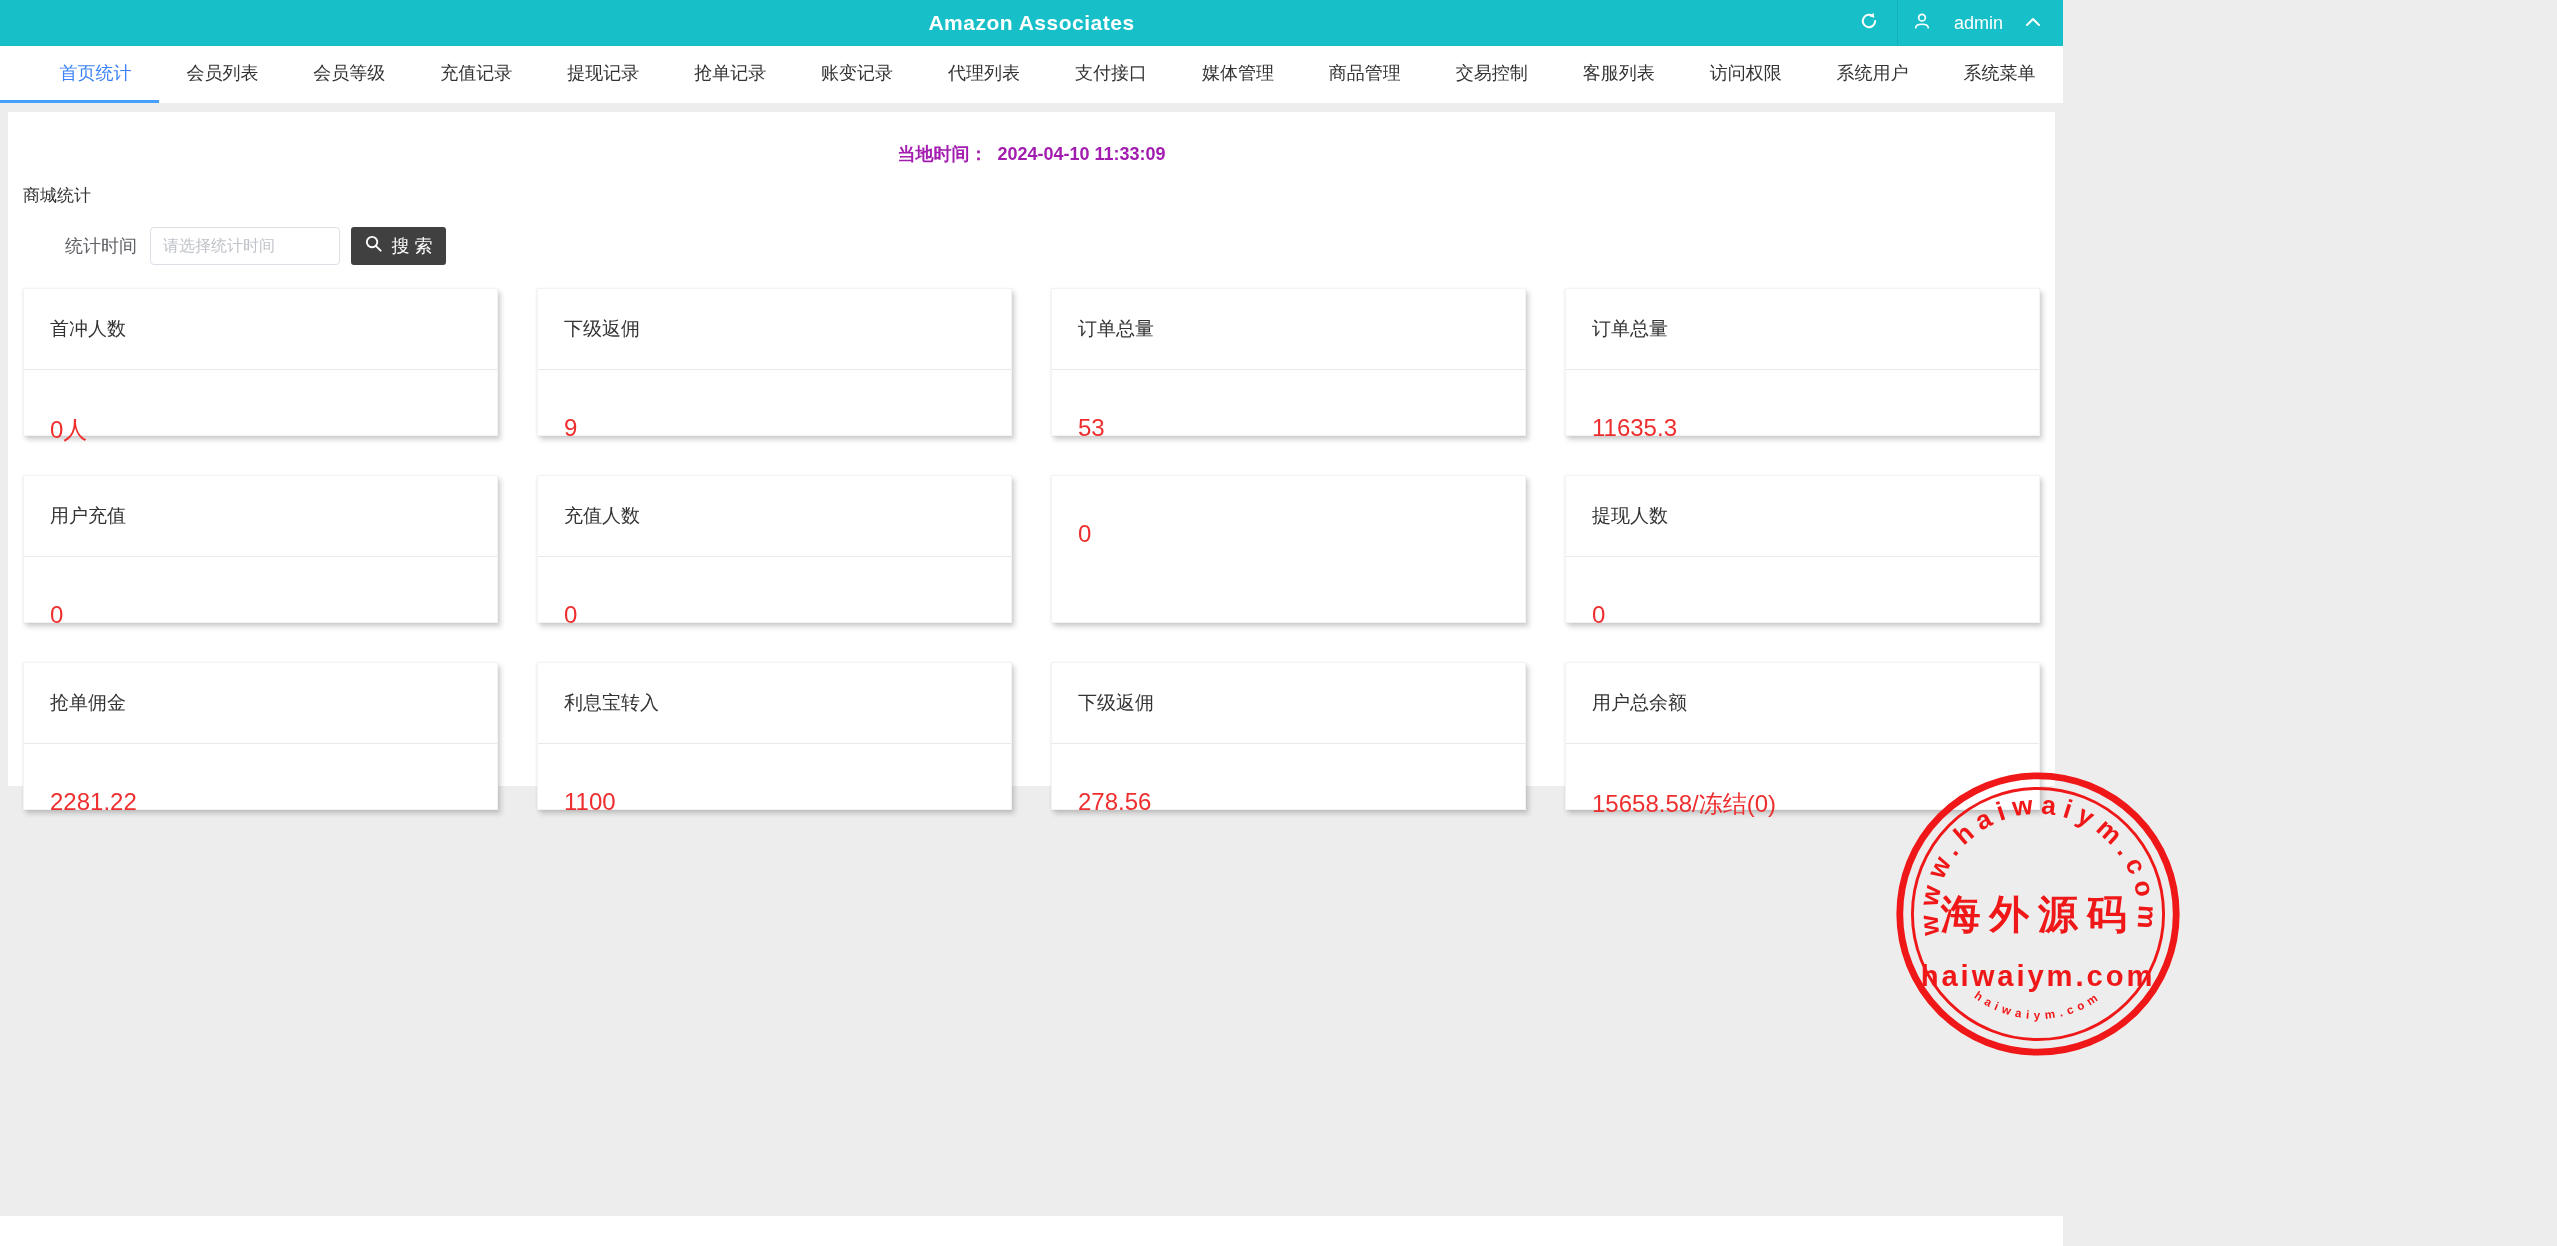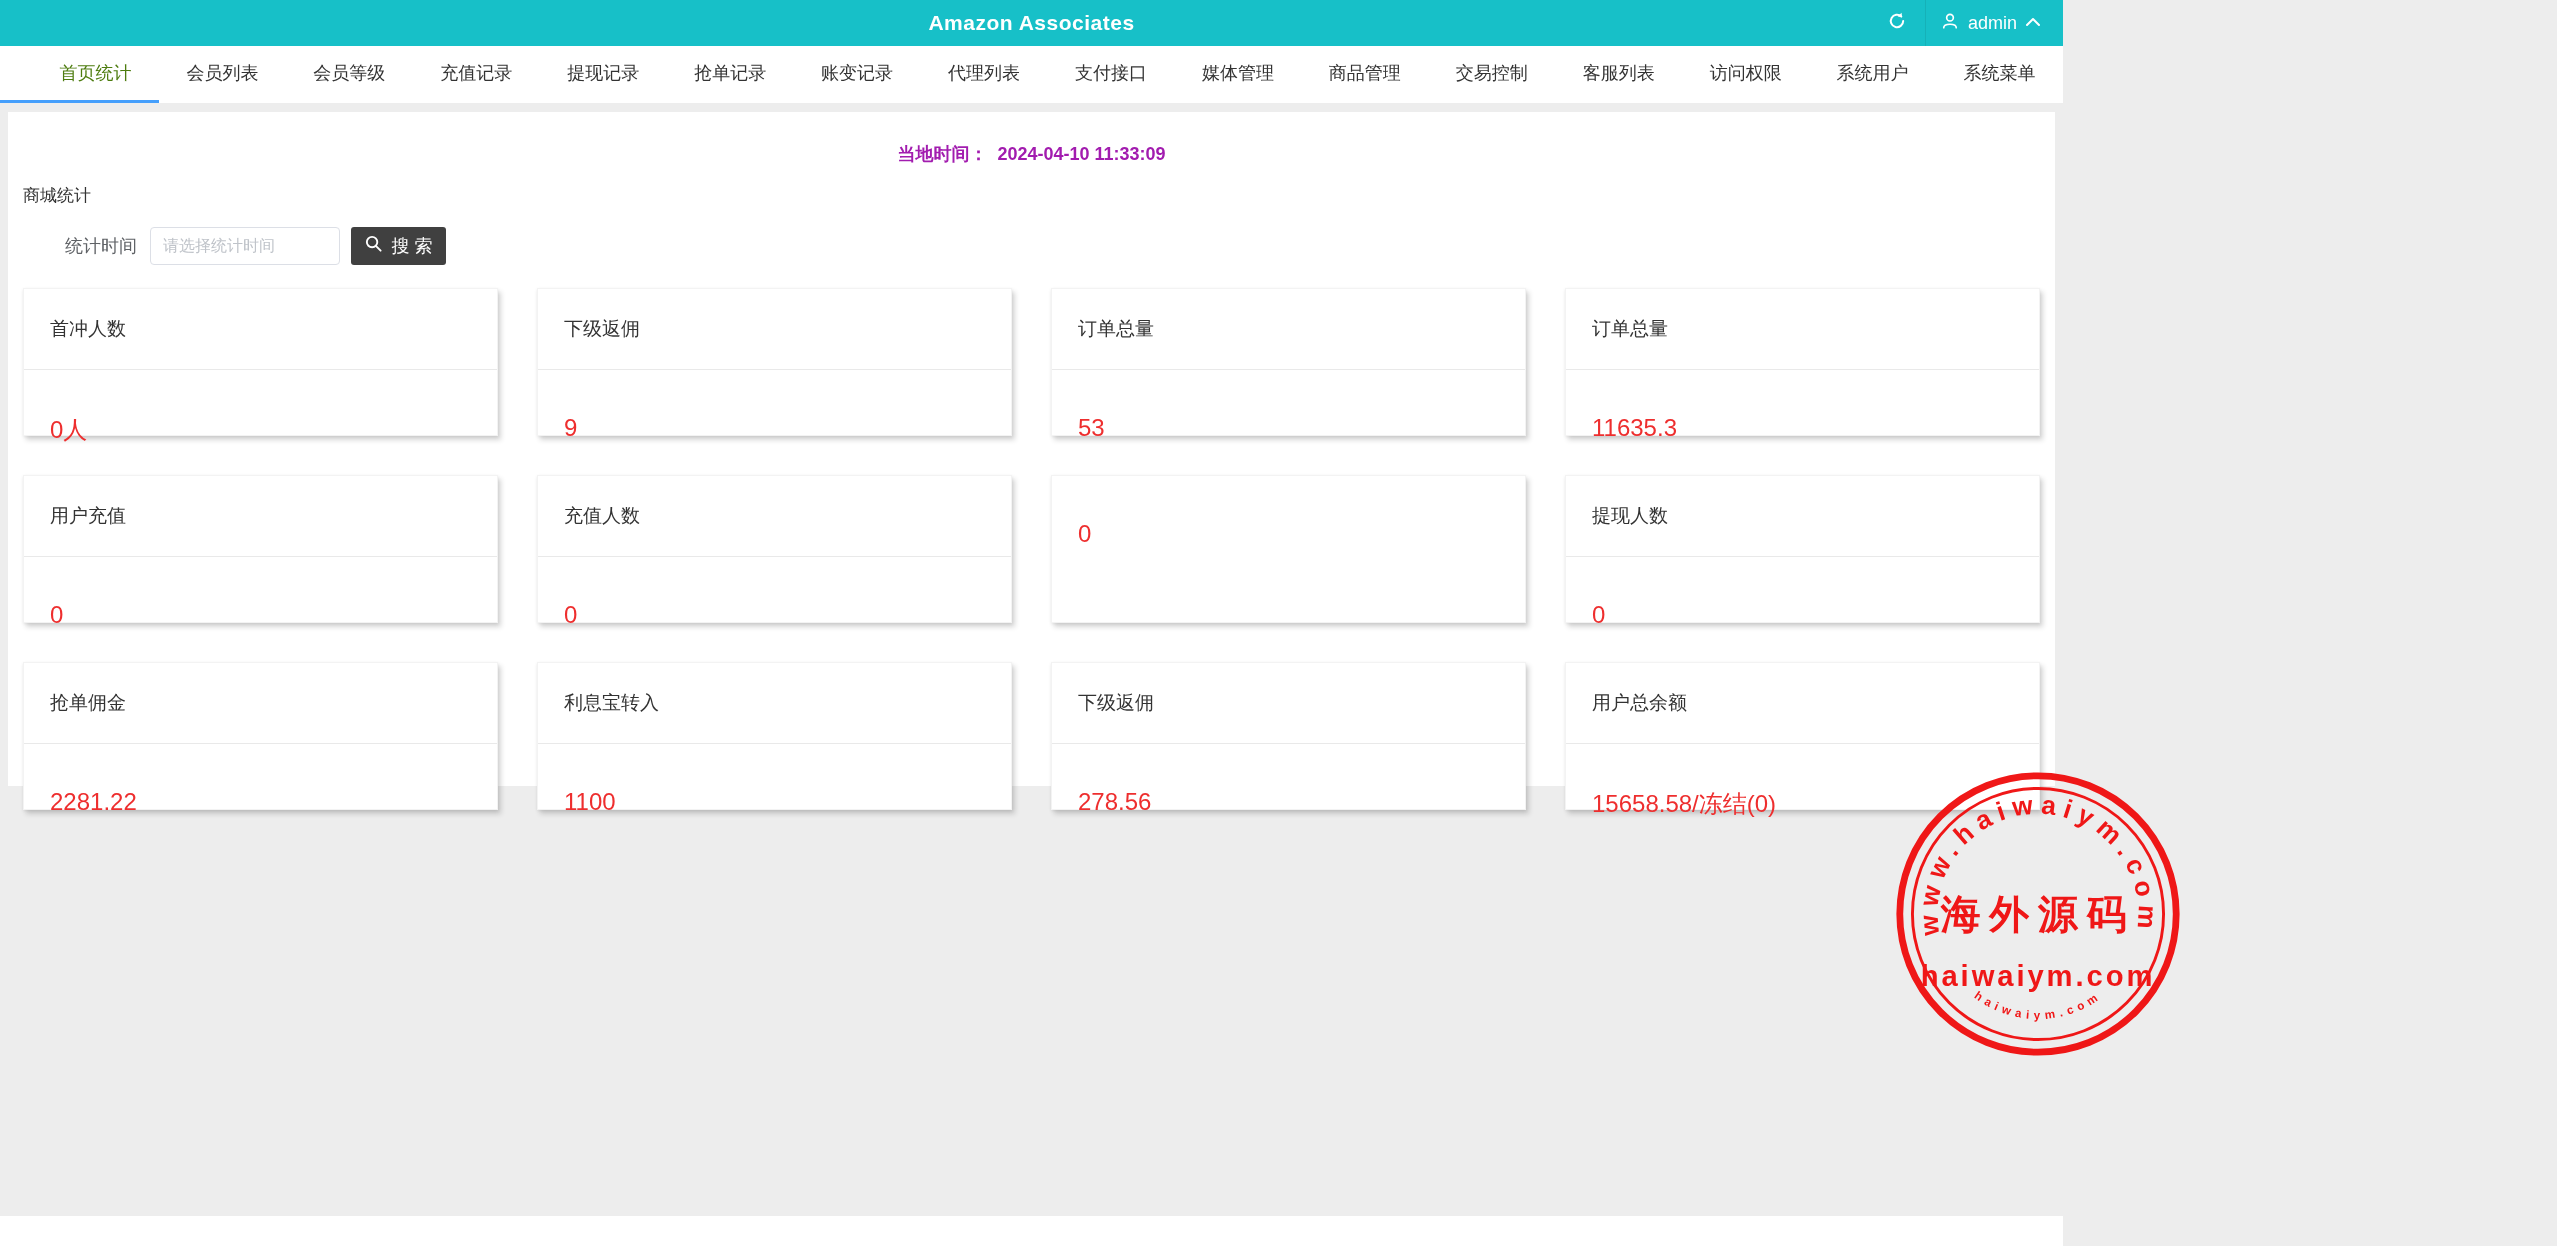--- a/index.html
+++ b/index.html
@@ -21,33 +21,33 @@
     font-size:21px; font-weight:bold; letter-spacing:.5px;
   }
   .topbar-right {
     position:absolute; right:8px; top:0; height:46px;
     display:flex; align-items:center; z-index:2;
   }
   .topbar-btn {
     height:46px; display:flex; align-items:center; padding:0 18px; cursor:pointer;
   }
   .topbar-divider { width:1px; height:46px; background:rgba(0,0,0,0.08); }
-  .user-block { display:flex; align-items:center; gap:8px; padding:0 14px; height:46px; cursor:pointer; }
+  .user-block { display:flex; align-items:center; gap:22px; padding:0 14px; height:46px; cursor:pointer; }
   .user-name { font-size:18px; }
   .icon-svg { display:block; }
 
   
   .navbar {
     height:57px; background:#fff; display:flex; align-items:stretch;
   }
   .nav-tab {
     flex:1; display:flex; align-items:center; justify-content:center;
     font-size:18px; color:#333; cursor:pointer; border-bottom:3px solid transparent;
   }
-  .nav-tab.active { color:#4d7c0f; border-bottom-color:#459ffc;padding-left:32px; }
+  .nav-tab.active { color:#3b82f6; border-bottom-color:#459ffc;padding-left:32px; }
 
   .gray-gap { height:9px; background:#ededed; }
 
   
   .panel {
     margin:0 8px; background:#fff; height:674px; position:relative;
   }
   .time-row {
     padding-top:30px; text-align:center; font-size:18px; color:#a21caf;font-weight:bold;
   }

